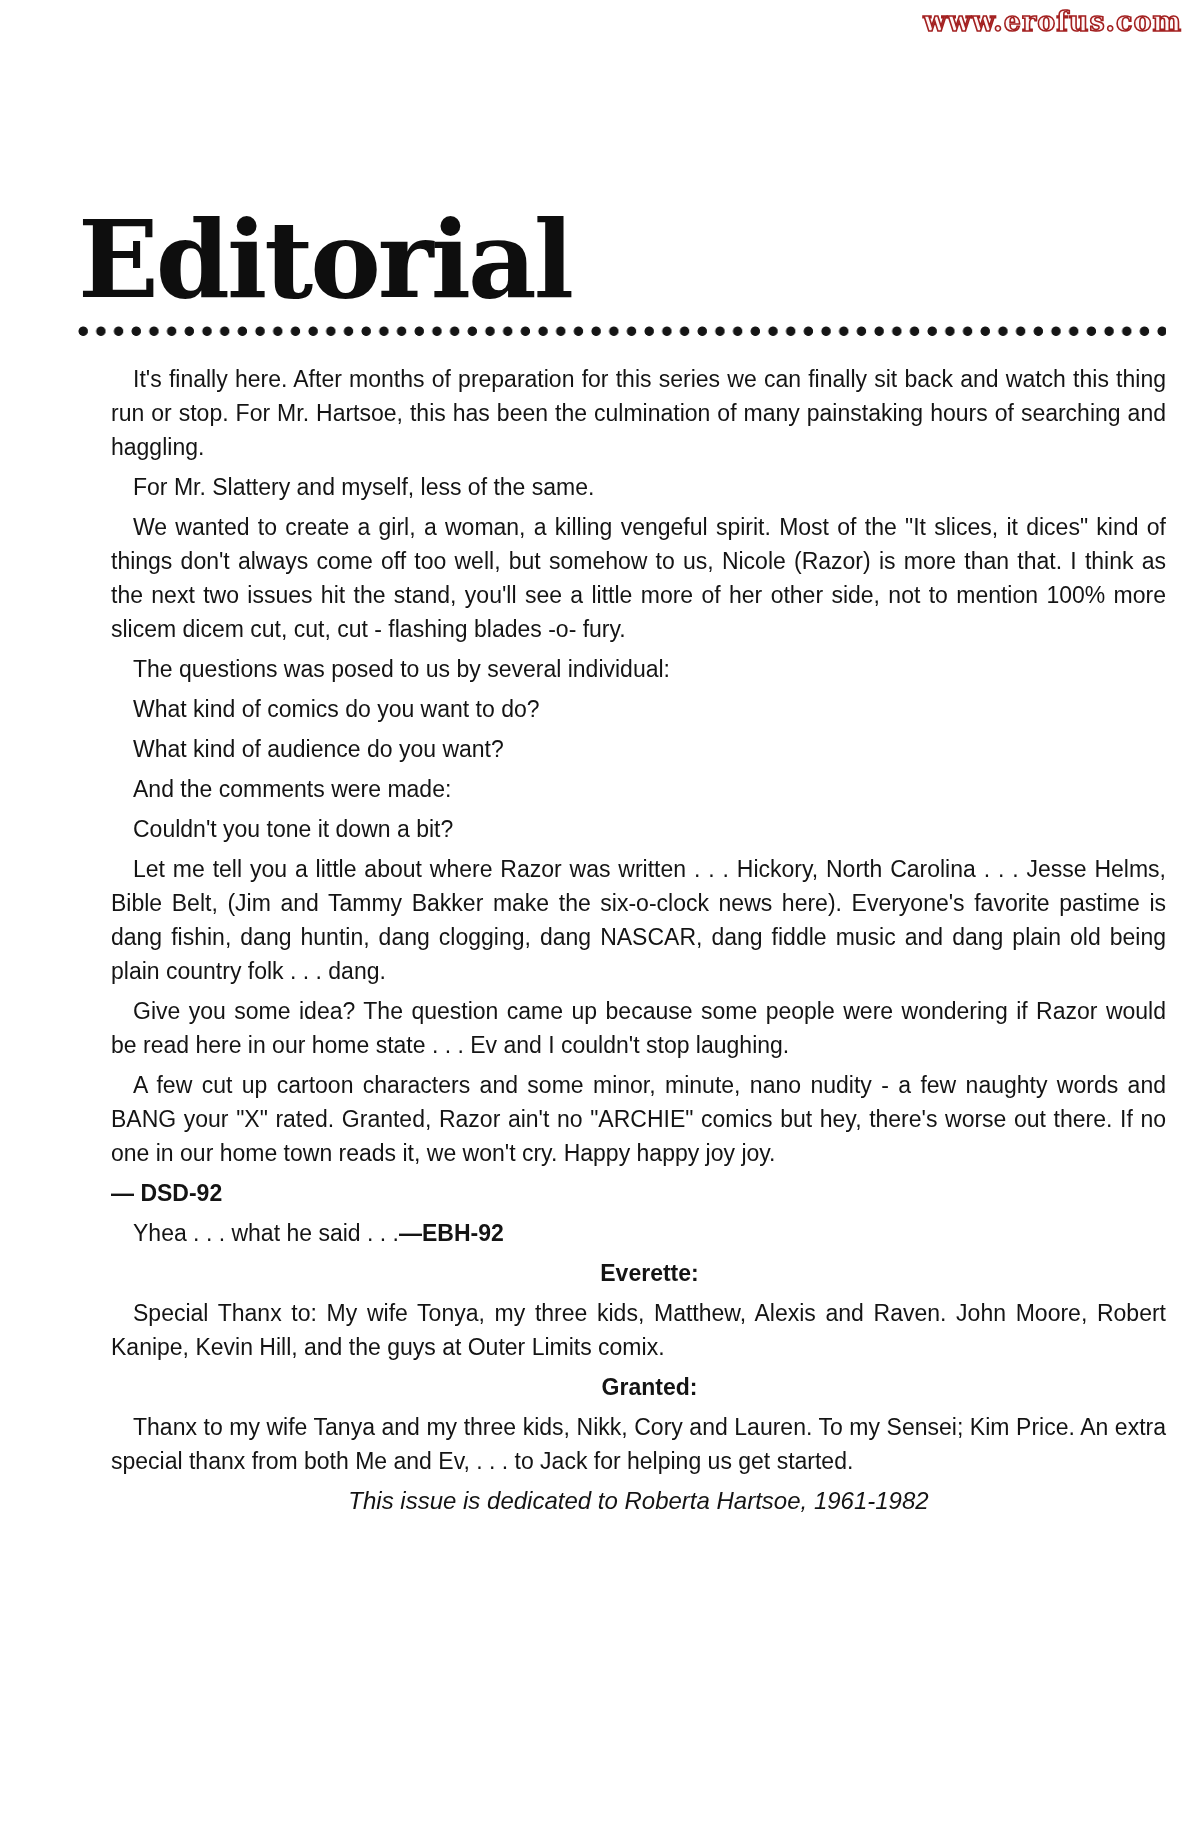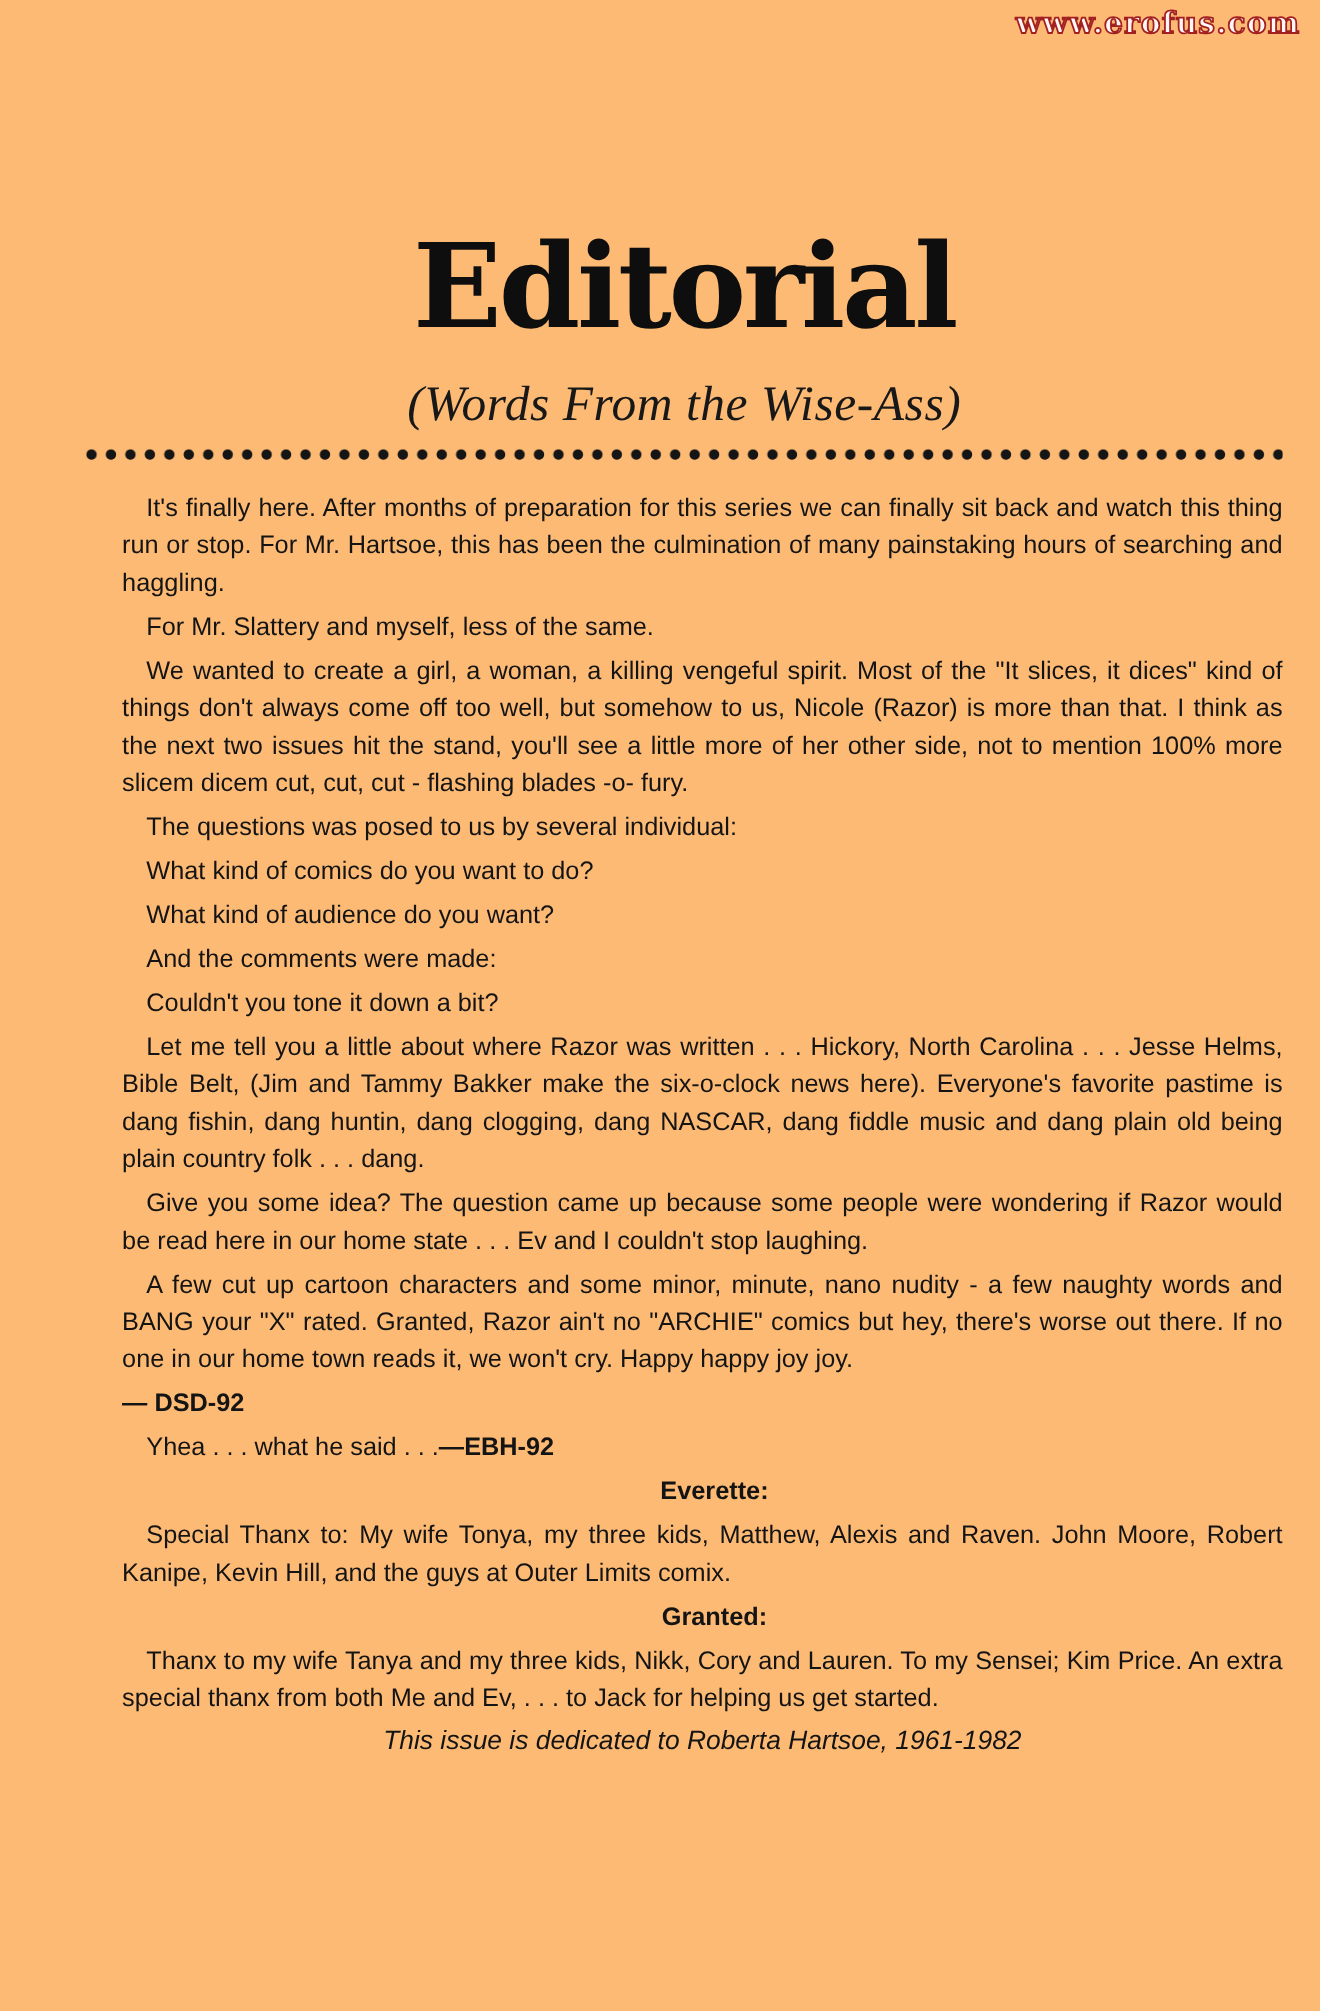--- a/index.html
+++ b/index.html
@@ -1,30 +1,30 @@
 <!DOCTYPE html>
 <html><head>
 <meta charset="utf-8">
 <style>
   html,body { margin:0; padding:0; background:#e8e8e8; }
   .page {
-    width:1200px; height:1828px; background:#fdba74; position:relative;
+    width:1200px; height:1828px; background:#ffffff; position:relative;
     margin:0 auto; overflow:hidden; color:#141414;
     font-family:"Liberation Sans", sans-serif;
   }
   .watermark {
     position:absolute; top:6px; right:18px;
     font-family:"DejaVu Serif", serif; font-weight:bold;
     font-size:27px; letter-spacing:1px;
     color:#a32020;
     -webkit-text-fill-color:#fff7f7;
     -webkit-text-stroke:1.6px #a32020;
   }
   .content { position:absolute; left:78px; right:34px; top:210px; }
-  .title-row { display:flex; align-items:center; gap:30px; white-space:nowrap;flex-direction:column; }
+  .title-row { display:flex; align-items:flex-start; white-space:nowrap; }
   .title-main {
     font-family:"DejaVu Serif", serif; font-weight:bold;
     font-size:106px; line-height:0.95; letter-spacing:-3px; color:#0e0e0e;
   }
   .title-sub {
     font-family:"Liberation Serif", serif; font-style:italic;
     font-size:45px; letter-spacing:0.5px; color:#181818;
   }
   .dots {
     height:11px; margin-top:15px;
@@ -44,21 +44,20 @@
 <body>
 
 <div class="page">
 
   <div class="watermark">www.erofus.com</div>
 
   <div class="content">
 
     <div class="title-row">
       <span class="title-main">Editorial</span>
-      <span class="title-sub">(Words From the Wise-Ass)</span>
     </div>
 
     <div class="dots"></div>
 
     <div class="body">
       <p class="ind just">It's finally here. After months of preparation for this series we can finally sit back and watch this thing run or stop. For Mr. Hartsoe, this has been the culmination of many painstaking hours of searching and haggling.</p>
       <p class="ind">For Mr. Slattery and myself, less of the same.</p>
       <p class="ind just">We wanted to create a girl, a woman, a killing vengeful spirit. Most of the "It slices, it dices" kind of things don't always come off too well, but somehow to us, Nicole (Razor) is more than that. I think as the next two issues hit the stand, you'll see a little more of her other side, not to mention 100% more slicem dicem cut, cut, cut - flashing blades -o- fury.</p>
       <p class="ind">The questions was posed to us by several individual:</p>
       <p class="ind">What kind of comics do you want to do?</p>

